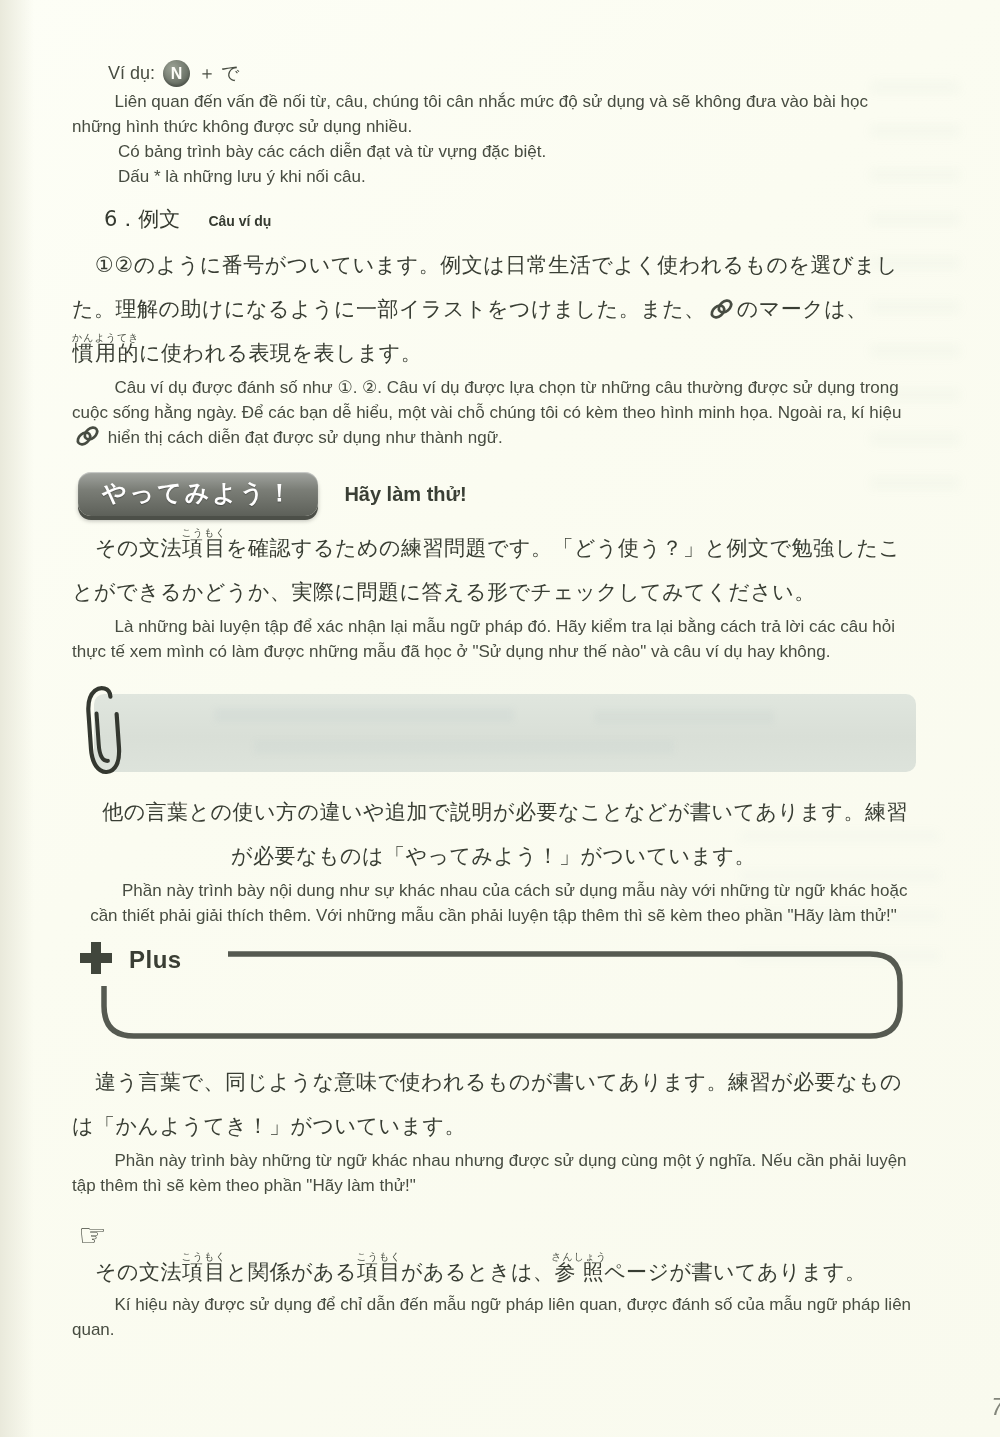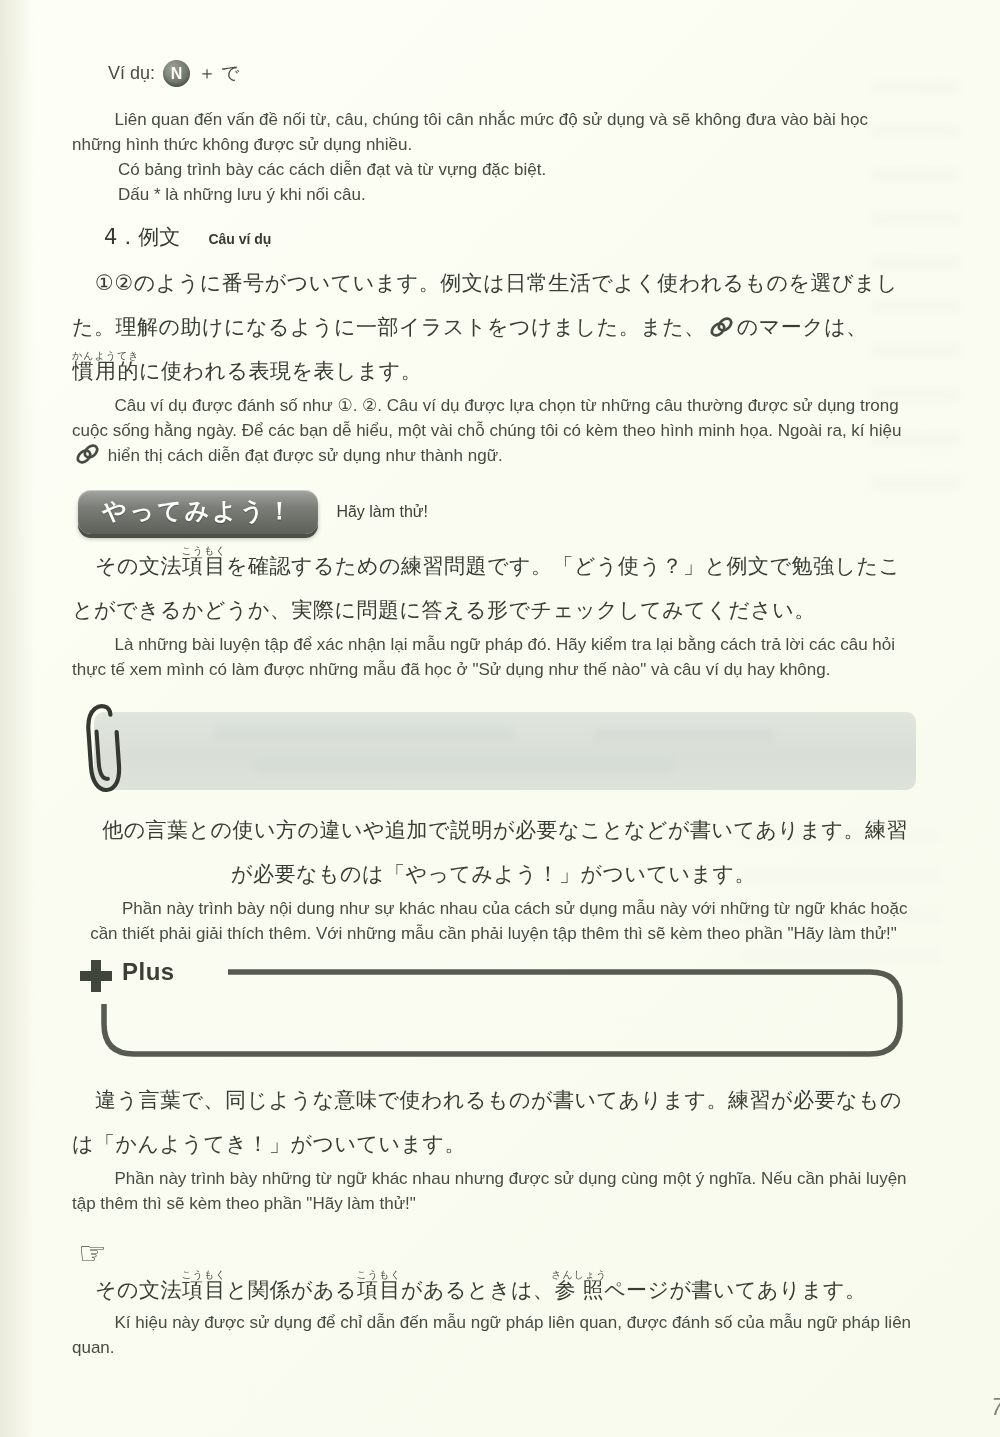--- a/index.html
+++ b/index.html
@@ -22,66 +22,66 @@
 
   p{margin:0;}
   .vn{font-size:17px;line-height:25px;color:#474c41;}
   .jp{font-family:"DejaVu Sans",sans-serif;font-size:21px;line-height:44px;color:#383d33;letter-spacing:.5px;}
   .ti-vn{text-indent:2.5em;}
   .ti-jp{text-indent:1.1em;}
   .indent-block{margin-left:36px;text-indent:1.3em;}
   .pl-line{padding-left:46px;}
   ruby rt{font-size:10px;letter-spacing:1px;color:#4a4f44;font-weight:400;}
 
-  .example-line{margin-left:36px;margin-top:4px;margin-bottom:20px;font-size:18px;display:flex;align-items:center;gap:2px;}
+  .example-line{margin-left:36px;margin-top:4px;margin-bottom:2px;font-size:18px;display:flex;align-items:center;gap:2px;}
   .n-badge{
     display:inline-flex;width:27px;height:27px;border-radius:50%;
     background:radial-gradient(circle at 35% 30%,#9ba295,#666d62 70%);
     color:#fdfdf8;font-weight:700;font-size:16px;
     align-items:center;justify-content:center;margin:0 6px;
     box-shadow:inset 0 -2px 3px rgba(0,0,0,.25);
     vertical-align:middle;text-indent:0;
   }
   .inline-icon{display:inline-block;vertical-align:-4px;margin:0 3px;}
   .inline-icon svg{display:block;}
 
   .sec{position:relative;}
   .sec3{margin-top:16px;}
   .heading{font-size:21px;font-weight:400;padding-left:32px;margin:0 0 10px 0;font-family:"DejaVu Sans",sans-serif;color:#363b31;}
   .heading .heading-vn{margin-left:28px;font-family:"Liberation Sans",sans-serif;font-weight:700;font-size:14px;}
   .mt4{margin-top:0;}
 
   .tryit{margin-top:22px;}
-  .tryit-row{display:flex;align-items:center;gap:18px;margin-bottom:10px;margin-left:6px;}
+  .tryit-row{display:flex;align-items:center;gap:26px;margin-bottom:10px;margin-left:6px;}
   .tryit-btn{
     display:inline-block;padding:5px 24px 7px 24px;border-radius:13px;
     background:linear-gradient(180deg,#a2a5a0 0%,#7b7e77 40%,#5d6059 100%);
     box-shadow:0 4px 0 #4c4f48,0 5px 4px rgba(0,0,0,.25),inset 0 1px 1px rgba(255,255,255,.45);
     color:#ffffff;font-weight:700;font-size:24px;letter-spacing:3px;
     font-family:"DejaVu Sans",sans-serif;
     text-shadow:0 1px 1px rgba(0,0,0,.3);
   }
-  .tryit-sub{font-weight:400;font-size:16px;color:#3a3f35;}
+  .tryit-sub{font-weight:700;font-size:20px;color:#3a3f35;}
 
   .faded-strip{
     position:relative;margin:30px 0 0 22px;width:822px;height:78px;border-radius:10px;
     background:linear-gradient(180deg,#e0e6de 0%,#d9dfd7 55%,#dde3db 100%);
   }
   .faded-strip .smudge{position:absolute;filter:blur(3px);opacity:.55;}
   .sm1{left:120px;top:14px;width:300px;height:14px;background:rgba(140,165,175,.14);}
   .sm2{left:500px;top:16px;width:180px;height:14px;background:rgba(140,165,175,.12);}
   .sm3{left:160px;top:46px;width:420px;height:14px;background:rgba(140,165,175,.10);}
   .paperclip{position:absolute;left:-12px;top:-12px;transform:rotate(-4deg);}
 
   .note{margin-top:18px;text-align:center;}
 
   .plus-sec{margin-top:16px;}
   .plus-box-wrap{position:relative;height:102px;margin-left:6px;}
   .plus-outline{position:absolute;left:0;top:0;}
-  .plus-label-row{position:absolute;left:0;top:-4px;display:flex;align-items:flex-start;gap:8px;}
+  .plus-label-row{position:absolute;left:0;top:-4px;display:flex;align-items:center;gap:15px;}
   .plus-word{font-weight:700;font-size:24px;color:#3a3e34;letter-spacing:.5px;}
   .plus-body{margin-top:14px;}
 
   .ref{margin-top:20px;}
   .manicule{font-family:"DejaVu Sans",sans-serif;font-size:32px;line-height:34px;color:#41453b;margin-left:6px;}
   .ref .jp{line-height:40px;}
 
   .page-number{
     position:absolute;right:-4px;bottom:16px;
     font-size:23px;color:#83867b;font-style:italic;
@@ -96,21 +96,21 @@
   <div class="bleed bleed2"></div>
 
   <section class="sec">
     <p class="vn example-line">Ví dụ: <span class="n-badge">N</span> ＋ で</p>
     <p class="vn ti-vn">Liên quan đến vấn đề nối từ, câu, chúng tôi cân nhắc mức độ sử dụng và sẽ không đưa vào bài học những hình thức không được sử dụng nhiều.</p>
     <p class="vn pl-line">Có bảng trình bày các cách diễn đạt và từ vựng đặc biệt.</p>
     <p class="vn pl-line">Dấu * là những lưu ý khi nối câu.</p>
   </section>
 
   <section class="sec sec3">
-    <h3 class="heading"><span>4．例文</span><span class="heading-vn">Câu ví dụ</span></h3>
+    <h3 class="heading"><span>6．例文</span><span class="heading-vn">Câu ví dụ</span></h3>
     <p class="jp ti-jp">①②のように番号がついています。例文は日常生活でよく使われるものを選びました。理解の助けになるように一部イラストをつけました。また、<span class="inline-icon"><svg width="25" height="22" viewBox="0 0 25 22">
             <g fill="none" stroke="#474c42" stroke-width="2.7">
               <ellipse cx="9" cy="13.5" rx="7" ry="4.8" transform="rotate(-40 9 13.5)"></ellipse>
               <ellipse cx="16" cy="8.5" rx="7" ry="4.8" transform="rotate(-40 16 8.5)"></ellipse>
             </g>
           </svg></span>のマークは、<ruby>慣用的<rt>かんようてき</rt></ruby>に使われる表現を表します。</p>
     <p class="vn ti-vn mt4">Câu ví dụ được đánh số như ①. ②. Câu ví dụ được lựa chọn từ những câu thường được sử dụng trong cuộc sống hằng ngày. Để các bạn dễ hiểu, một vài chỗ chúng tôi có kèm theo hình minh họa. Ngoài ra, kí hiệu <span class="inline-icon"><svg width="25" height="22" viewBox="0 0 25 22">
             <g fill="none" stroke="#474c42" stroke-width="2.7">
               <ellipse cx="9" cy="13.5" rx="7" ry="4.8" transform="rotate(-40 9 13.5)"></ellipse>
               <ellipse cx="16" cy="8.5" rx="7" ry="4.8" transform="rotate(-40 16 8.5)"></ellipse>

